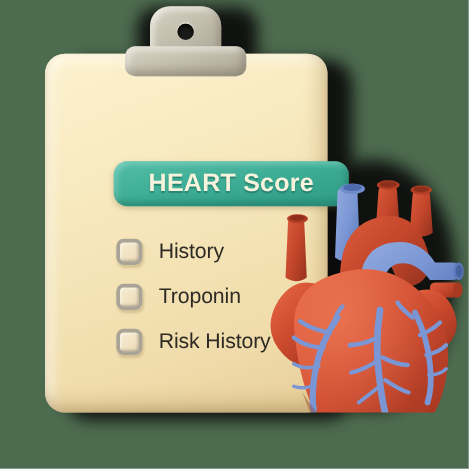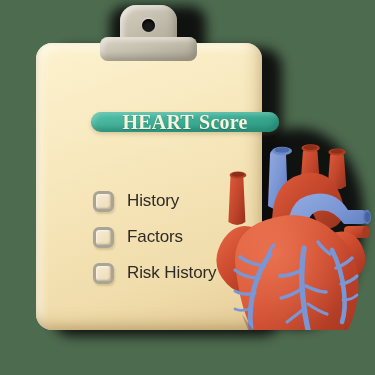--- a/index.html
+++ b/index.html
@@ -93,31 +93,30 @@
     width: 13px; height: 13px;
     border-radius: 50%;
     background: #1a1a18;
     box-shadow: inset 0 2px 3px rgba(0,0,0,.9),
                 0 -1px 2px rgba(255,255,250,.55);
   }
 
   
   #title-banner {
     position: absolute;
-    left: 55px; top: 69px;
-    width: 188px; height: 20px;
+    left: 55px; top: 86px;
+    width: 188px; height: 36px;
     border-radius: 11px;
     background: linear-gradient(170deg, #53bda6 0%, #3fae96 45%, #2e9a83 100%);
     box-shadow: inset -2px -3px 6px rgba(24,110,92,.6),
                 inset 2px 2px 5px rgba(170,235,222,.55),
                 0 2px 4px rgba(120,100,60,.28);
     display: flex;
     align-items: center;
     justify-content: center;
-    font-family: Liberation Serif, serif;
   }
   #title-text {
     font-size: 20px;
     letter-spacing: .2px;
     color: #f7f3dc;
     text-shadow: 0 1px 1px rgba(22,96,80,.55);
     white-space: nowrap;
   }
   #title-strong { font-weight: 700; }
   #title-rest { font-weight: 600; }
@@ -181,21 +180,21 @@
 
       <div class="check-row">
         <span class="checkbox"></span>
         <span class="check-label">History</span>
       </div>
 
 
 
       <div class="check-row">
         <span class="checkbox"></span>
-        <span class="check-label">Factors</span>
+        <span class="check-label">Troponin</span>
       </div>
 
       <div class="check-row">
         <span class="checkbox"></span>
         <span class="check-label">Risk History</span>
       </div>
 
     </div>
   </div>
 

